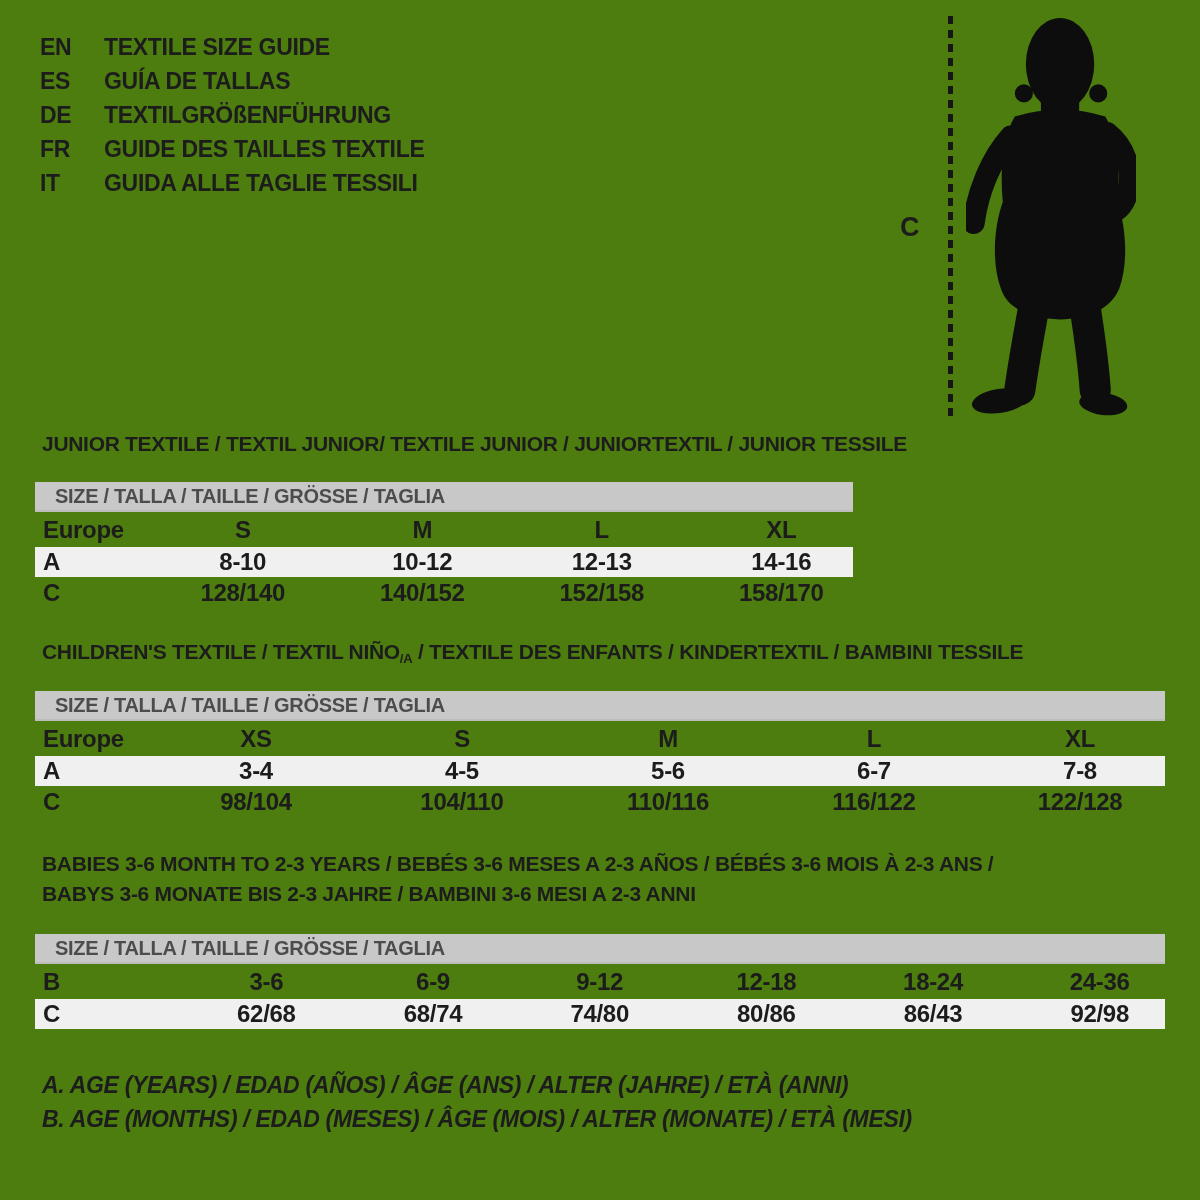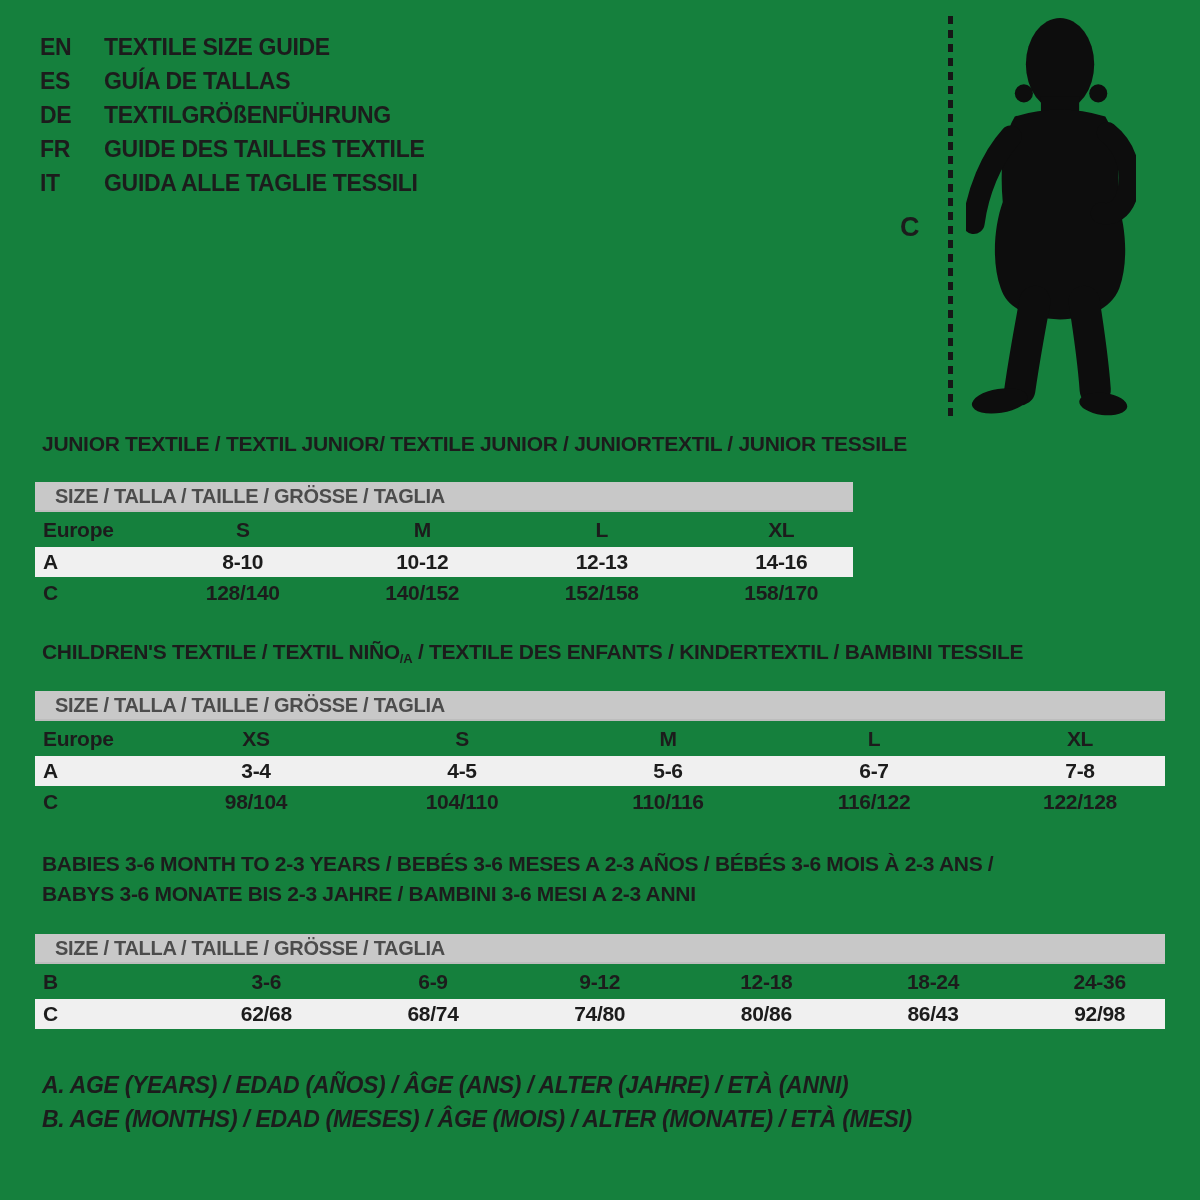--- a/index.html
+++ b/index.html
@@ -1,17 +1,17 @@
 <!DOCTYPE html>
 <html><head>
 <meta charset="utf-8">
 <style>
   html,body{margin:0;padding:0;background:#ffffff;}
   .canvas{
-    position:relative;width:1200px;height:1200px;background:#15803d;overflow:hidden;
+    position:relative;width:1200px;height:1200px;background:#4d7c0f;overflow:hidden;
     font-family:"Liberation Sans","DejaVu Sans",sans-serif;
     color:#1c1c1c;font-weight:700;letter-spacing:-0.3px;
   }
   .abs{position:absolute;}
 
   
   .lang-block{left:40px;top:30px;}
   .lang-row{display:flex;height:34px;align-items:center;font-size:23px;}
   .lang-code{width:64px;}
   .lang-title{white-space:nowrap;}
@@ -22,21 +22,21 @@
   .measure-label{left:900px;top:212px;font-size:27px;}
   .silhouette{left:966px;top:16px;}
 
   
   .section-title{font-size:21px;white-space:nowrap;}
   .sub{font-size:13px;vertical-align:-4px;letter-spacing:-0.2px;}
 
   
   .size-band{background:#c8c8c8;color:#4c4c4c;font-size:20px;display:flex;align-items:center;
     padding-left:20px;box-sizing:border-box;height:30px;border-bottom:2px solid #bdbdbd;}
-  .trow{display:flex;align-items:center;font-size:21px;gap:36px;}
+  .trow{display:flex;align-items:center;font-size:24px;gap:36px;}
   .tlabel{padding-left:8px;box-sizing:border-box;text-align:left;}
   .tcell{flex:1;text-align:center;}
   .shade{background:#f0f0f0;}
   .w-junior{width:818px;}
   .w-full{width:1130px;}
   .lab-100{width:100px;}
   .lab-130{width:130px;}
 
   
   .babies-title{line-height:30px;}

